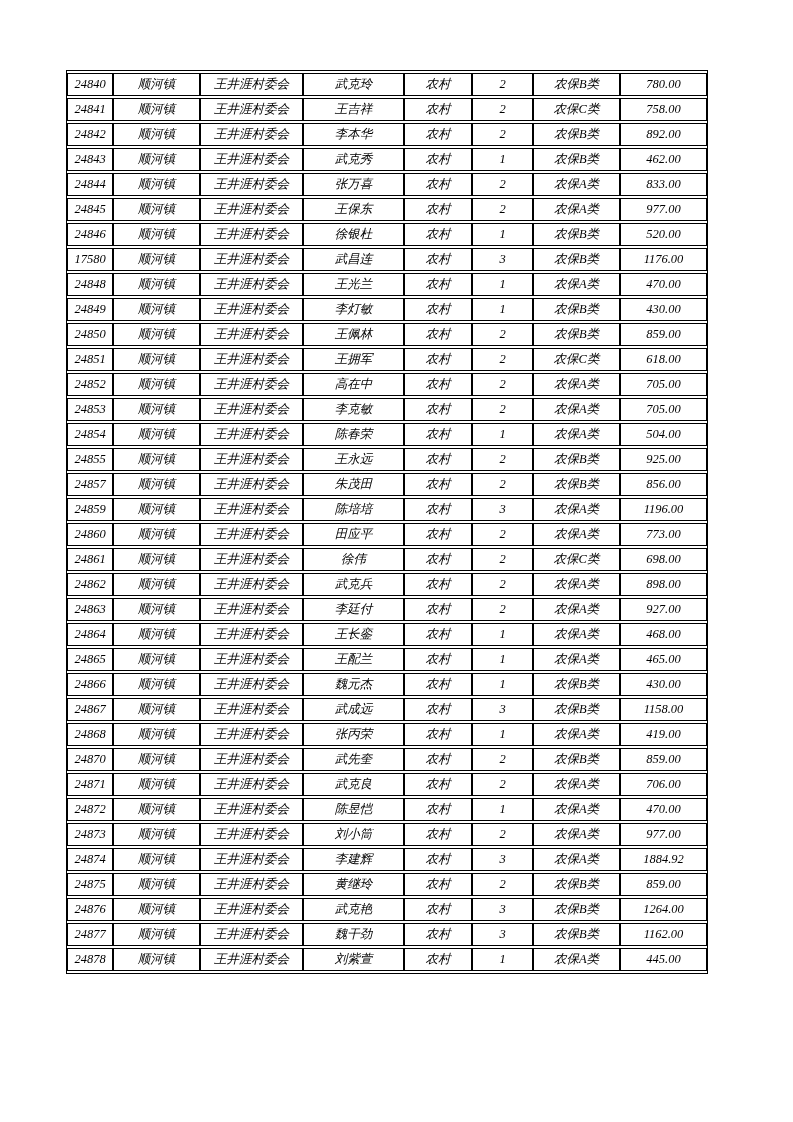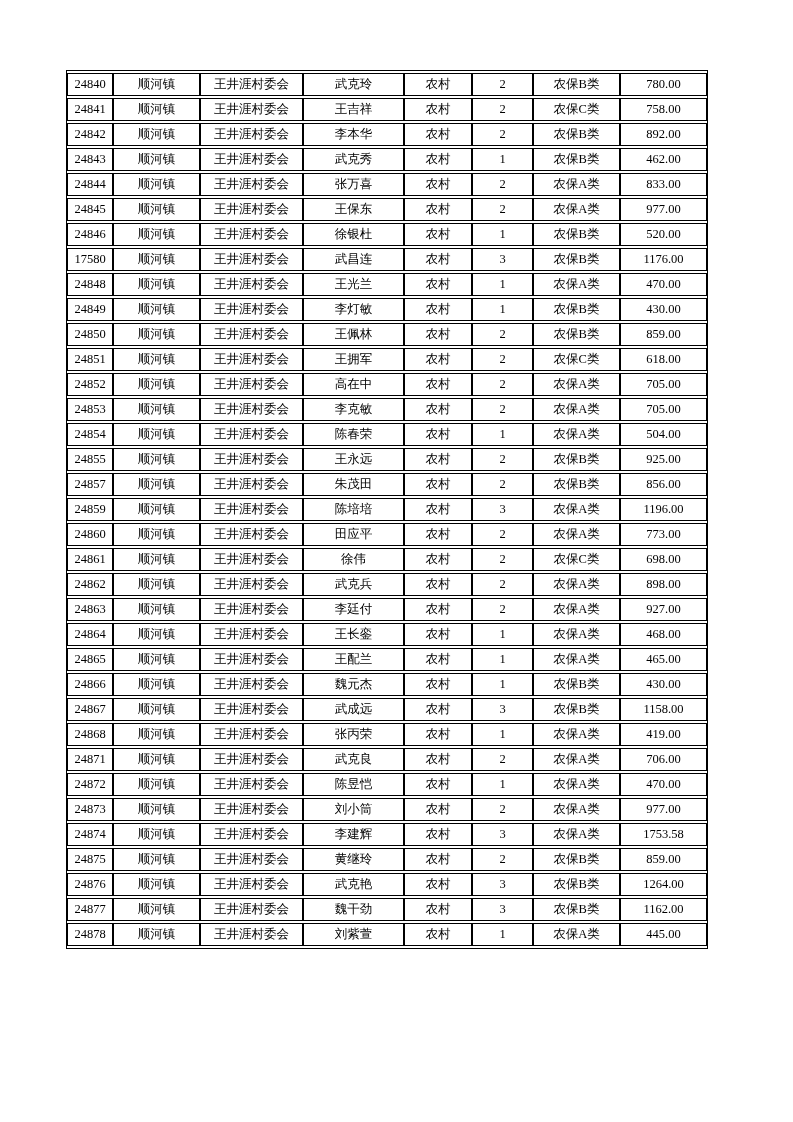--- a/index.html
+++ b/index.html
@@ -7,20 +7,21 @@
     padding: 0;
     background: #ffffff;
   }
   .page {
     position: relative;
     width: 793px;
     height: 1122px;
     background: #ffffff;
     overflow: hidden;
     font-family: "Liberation Serif", "DejaVu Serif", serif;
+    font-style: italic;
   }
   table.roster {
     position: absolute;
     left: 66px;
     top: 70px;
     width: 642px;
     table-layout: fixed;
     border-collapse: separate;
     border-spacing: 0 2px;
     border: 1px solid #000000;
@@ -327,20 +328,30 @@
           <td>24868</td>
           <td>顺河镇</td>
           <td>王井涯村委会</td>
           <td>张丙荣</td>
           <td>农村</td>
           <td>1</td>
           <td>农保A类</td>
           <td>419.00</td>
         </tr>
         <tr>
+          <td>24870</td>
+          <td>顺河镇</td>
+          <td>王井涯村委会</td>
+          <td>武先奎</td>
+          <td>农村</td>
+          <td>2</td>
+          <td>农保B类</td>
+          <td>859.00</td>
+        </tr>
+        <tr>
           <td>24871</td>
           <td>顺河镇</td>
           <td>王井涯村委会</td>
           <td>武克良</td>
           <td>农村</td>
           <td>2</td>
           <td>农保A类</td>
           <td>706.00</td>
         </tr>
         <tr>
@@ -364,21 +375,21 @@
           <td>977.00</td>
         </tr>
         <tr>
           <td>24874</td>
           <td>顺河镇</td>
           <td>王井涯村委会</td>
           <td>李建辉</td>
           <td>农村</td>
           <td>3</td>
           <td>农保A类</td>
-          <td>1753.58</td>
+          <td>1884.92</td>
         </tr>
         <tr>
           <td>24875</td>
           <td>顺河镇</td>
           <td>王井涯村委会</td>
           <td>黄继玲</td>
           <td>农村</td>
           <td>2</td>
           <td>农保B类</td>
           <td>859.00</td>

